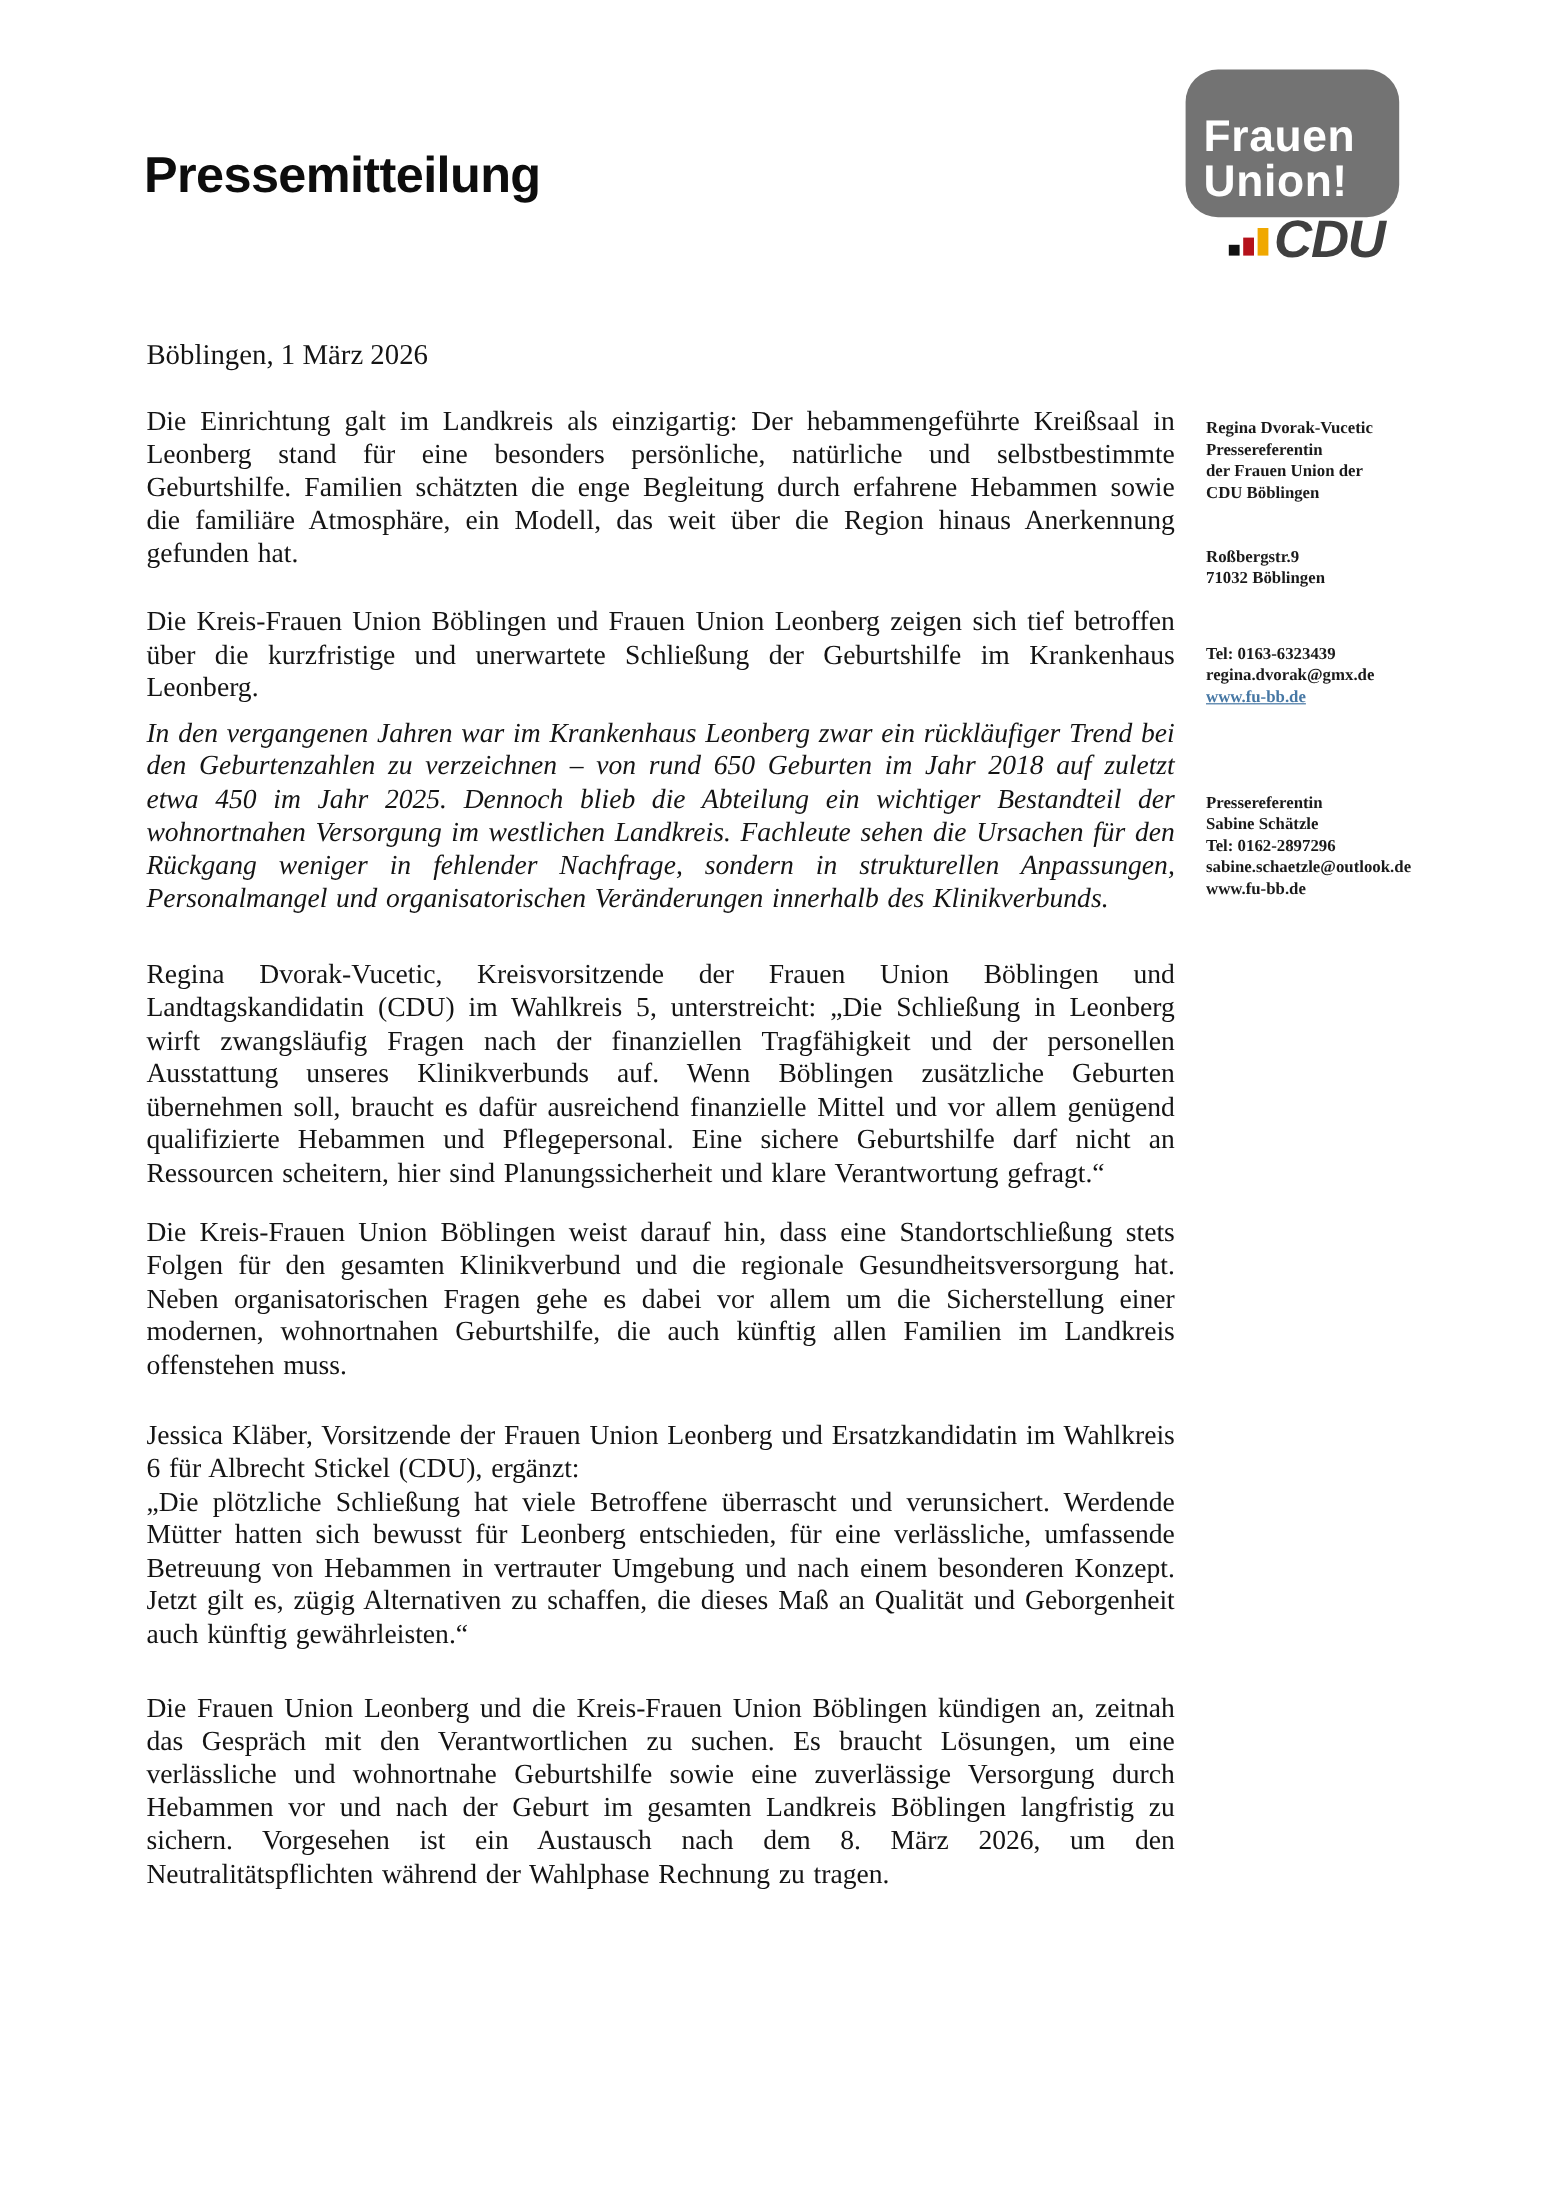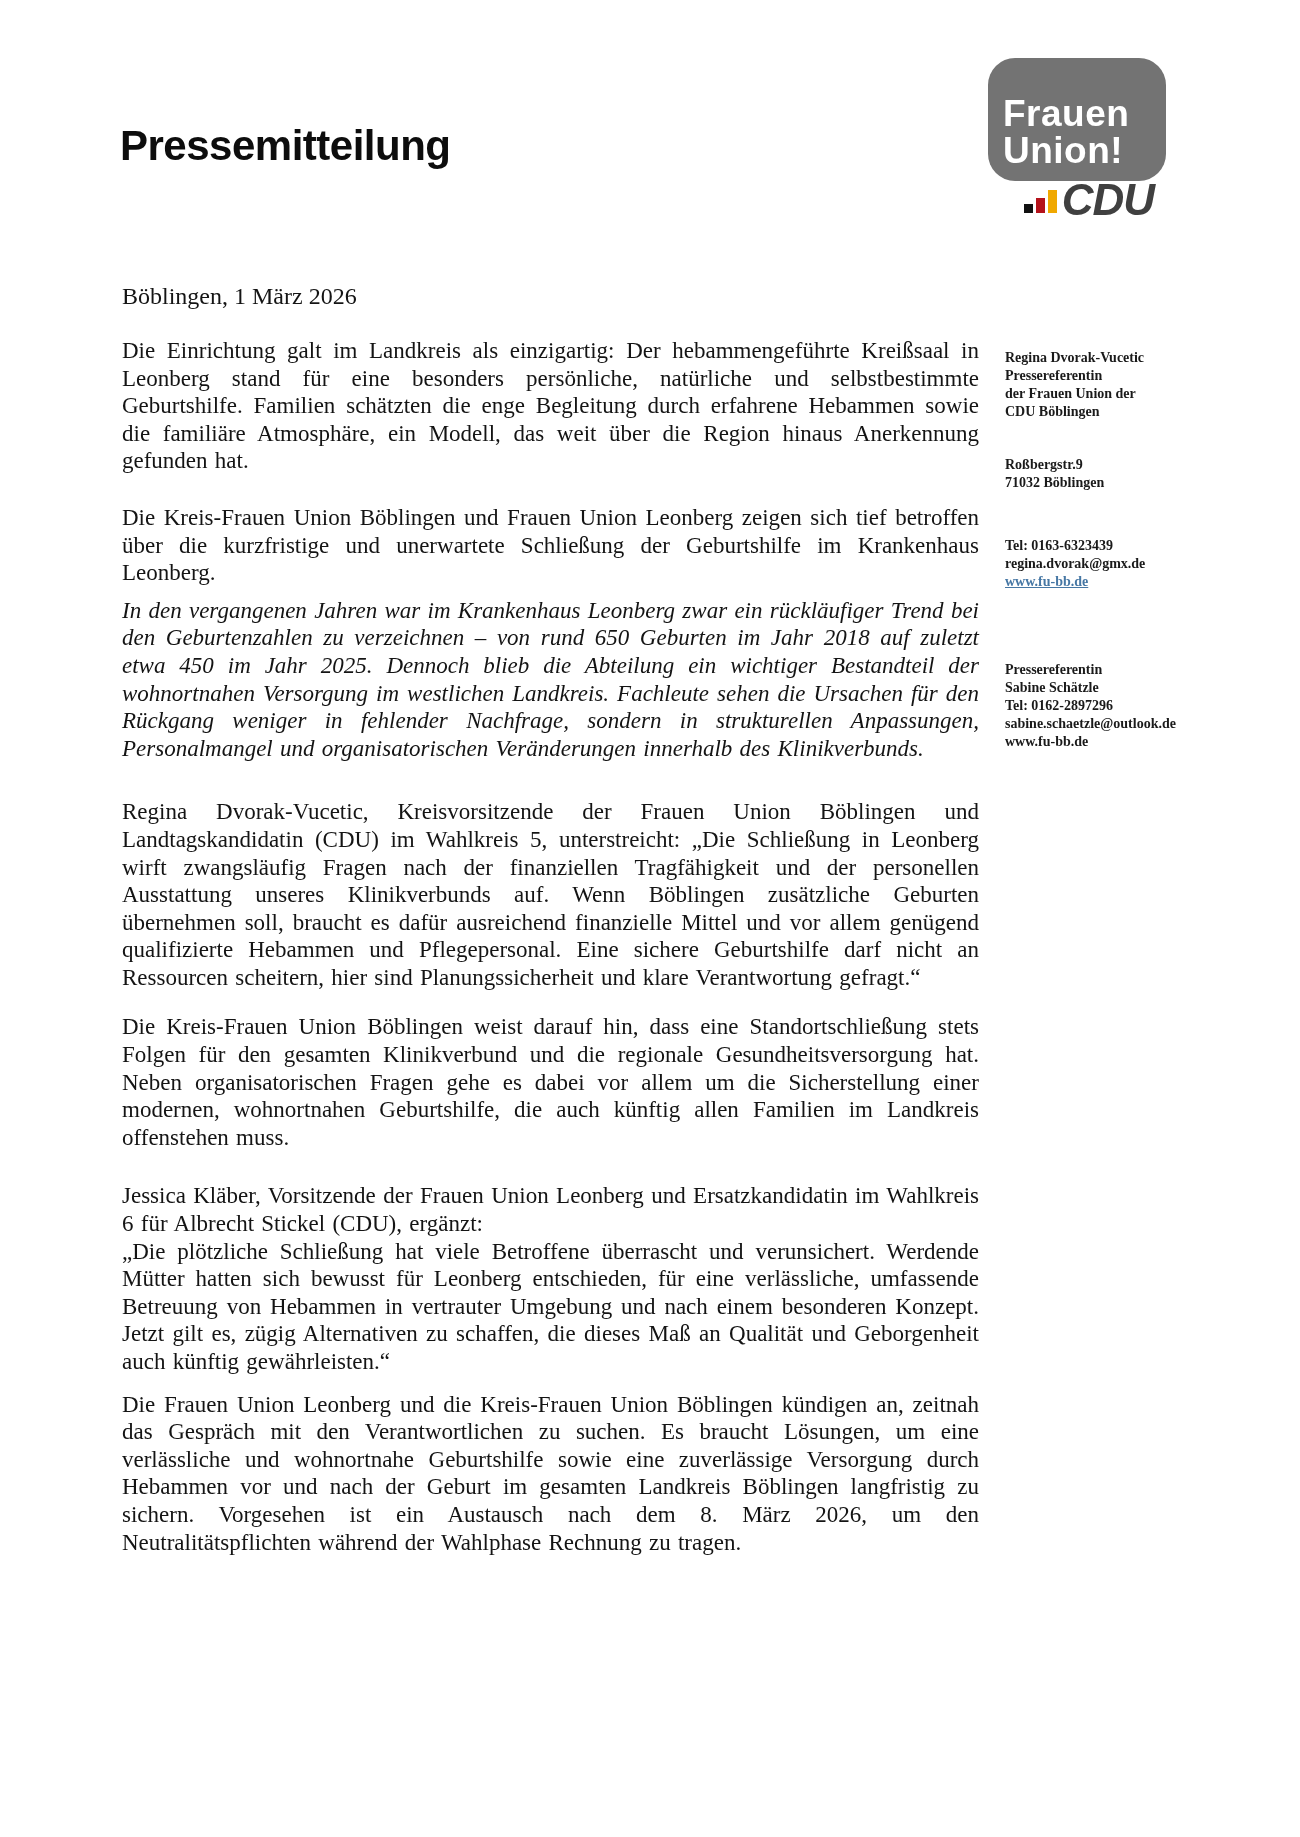--- a/index.html
+++ b/index.html
@@ -43,21 +43,21 @@
   .para {
     font-size:23px; line-height:27.6px; text-align:justify;
     word-spacing:1.5px; margin:0;
   }
   .m10 { margin-bottom:10px; }
   .m29 { margin-bottom:29px; }
   .m25 { margin-bottom:36px;font-style:italic; }
   .m22 { margin-bottom:22px; }
   .m31 { margin-bottom:31px; }
   .m0  { margin-bottom:0; }
-  .m34 { margin-bottom:15px;font-family:Liberation Serif, serif; }
+  .m34 { margin-bottom:34px;font-family:Liberation Serif, serif; }
 
   
   .sidebar {
     position:absolute; left:993px; top:337px; width:190px;
     font-size:14px; font-weight:bold; line-height:18px; color:#1a1a1a;
   }
   .sb-block { margin:12px; }
   .sb-line { white-space:nowrap; }
   .gap11 { height:11px; }
   .gap21 { height:21px; }

